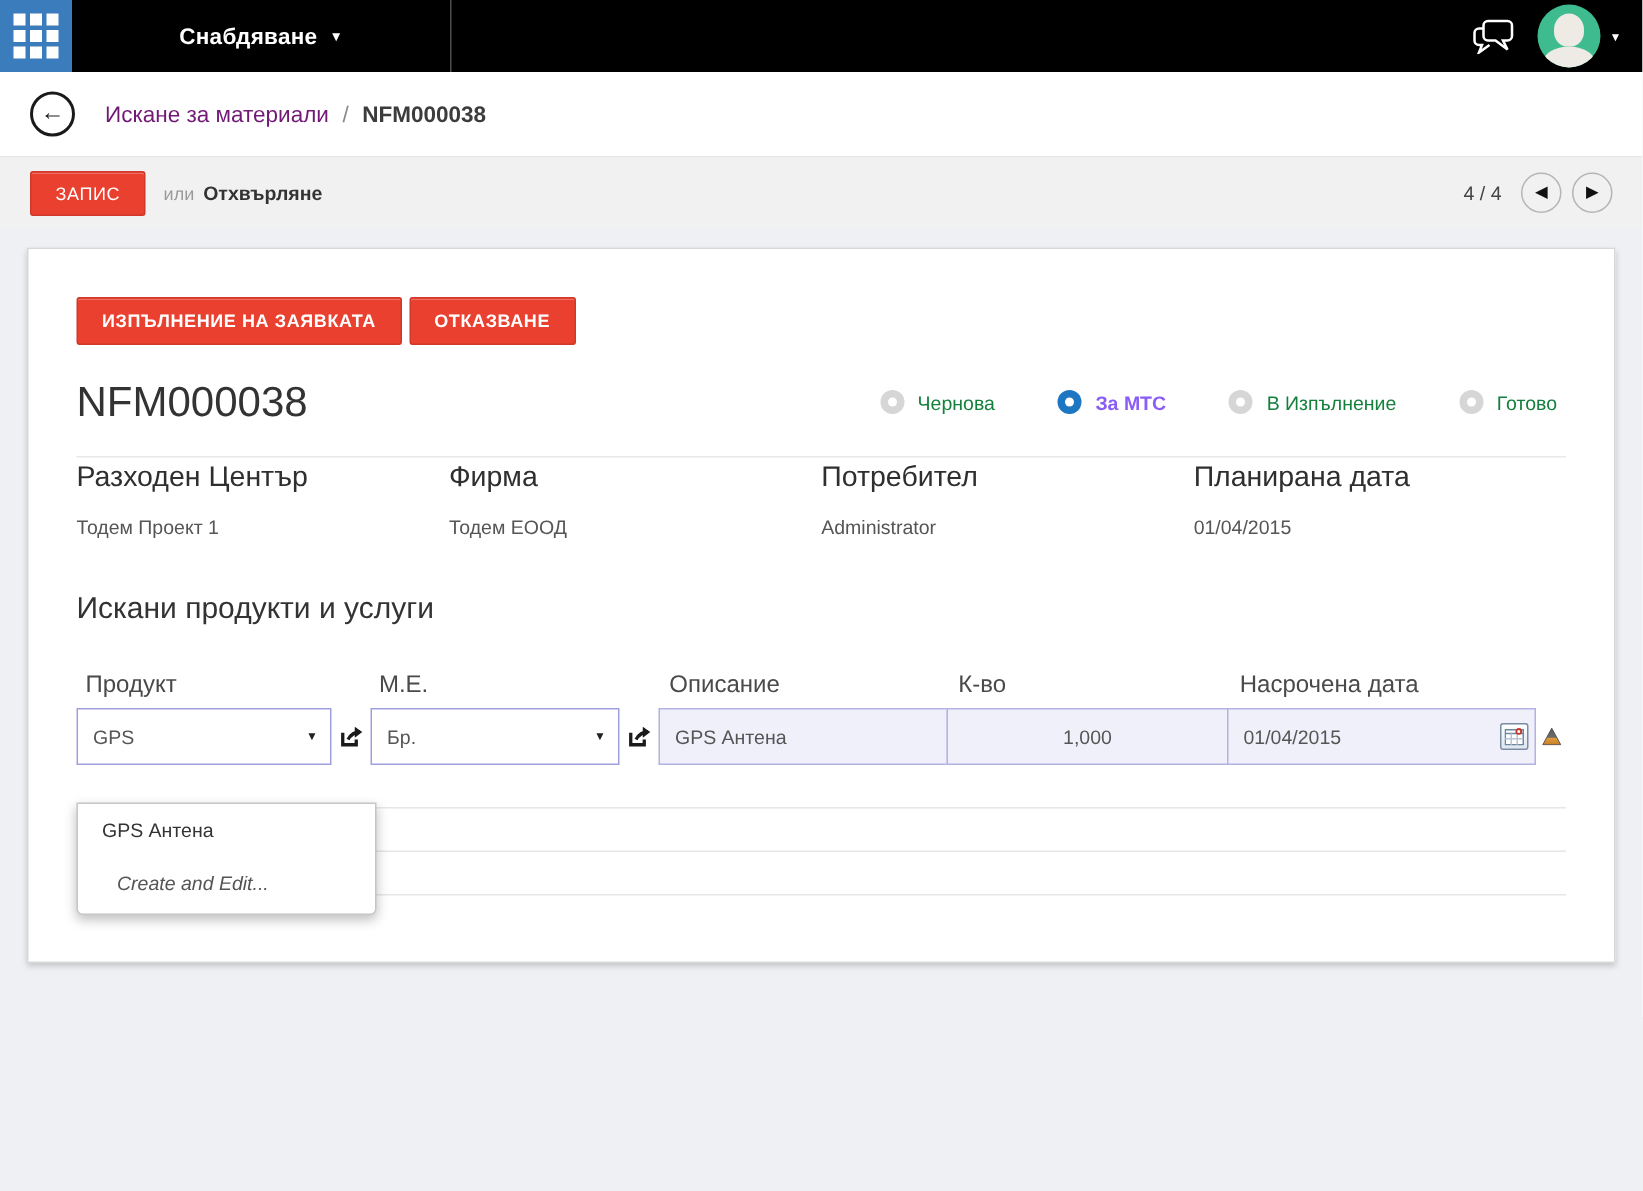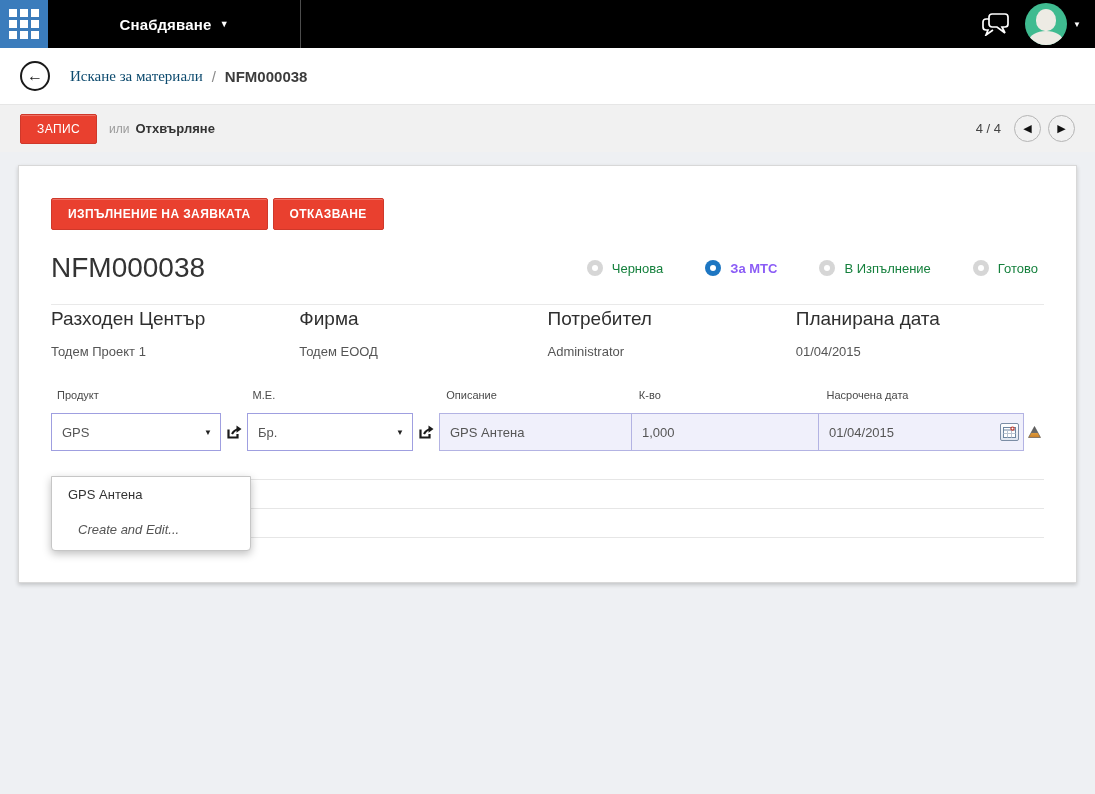--- a/index.html
+++ b/index.html
@@ -26,21 +26,21 @@
   .avatar { width:42px; height:42px; border-radius:50%; background:#3fbb90; position:relative; overflow:hidden; }
   .avatar .head { position:absolute; left:11px; top:6px; width:20px; height:22px; border-radius:50% 50% 45% 45%; background:#edebe4; }
   .avatar .shoulders { position:absolute; left:4px; top:28px; width:34px; height:20px; border-radius:50% 50% 0 0; background:#edebe4; }
   .avatar-caret { color:#fff; font-size:8px; }
 
   
   .crumbbar { height:57px; background:#fff; display:flex; align-items:center; padding:0 20px; border-bottom:1px solid #e6e6e6; }
   .back-btn { width:30px; height:30px; border:2px solid #1a1a1a; border-radius:50%; background:#fff; display:flex; align-items:center; justify-content:center; cursor:pointer; }
   .back-arrow { font-size:16px; color:#1a1a1a; line-height:1; margin-top:-1px; }
   .crumbs { margin-left:20px; font-size:15px; display:flex; align-items:center; gap:9px; }
-  .crumb-parent { color:#0c4a6e; cursor:pointer;font-family:Liberation Serif, serif; }
+  .crumb-parent { color:#701a75; cursor:pointer; }
   .crumb-sep { color:#8a8a8a; }
   .crumb-current { color:#3c3c3c; font-weight:700; }
 
   
   .toolbar { height:47px; background:#f1f1f1; display:flex; align-items:center; padding:0 20px; }
   .btn-red { background:#e9402f; color:#fff; border:1px solid #cf382a; border-radius:2px; font-family:"Liberation Sans",sans-serif;
              font-size:12px; font-weight:400; letter-spacing:.4px; padding:0 16px; height:30px; cursor:pointer;
              box-shadow:inset 0 1px 0 rgba(255,255,255,.25); }
   .or-label { color:#9a9a9a; font-size:12px; margin-left:12px; }
   .discard-label { color:#333; font-size:13px; font-weight:700; margin-left:6px; cursor:pointer; }
@@ -71,32 +71,32 @@
 
   .field-grid { display:grid; grid-template-columns:repeat(4,1fr); margin-top:3px; }
   .field-label { font-size:19px; color:#2f2f2f; font-weight:400; }
   .field-value { font-size:13px; color:#555; margin-top:14px; }
 
   .section-title { margin-top:36px; font-size:20px; font-weight:400; color:#333; }
 
   
   .list { margin-top:30px; position:relative; }
   .list-header { display:flex; height:24px; align-items:flex-start; }
-  .list-header .hcell { font-size:11px; color:#4a4a4a; }
+  .list-header .hcell { font-size:16px; color:#4a4a4a; }
   .w-product{width:170px;} .w-icon{width:26px;} .w-uom{width:166px;} .w-desc{width:193px;} .w-qty{width:188px;} .w-date{width:206px;} .w-warn{width:20px;}
   .pl6{padding-left:6px;} .pl8{padding-left:8px;}
 
   .edit-row { display:flex; align-items:stretch; height:38px; position:relative; }
   .sel-box { height:38px; border:1px solid #9f9fe0; background:#fff; display:flex; align-items:center;
              padding:0 22px 0 10px; position:relative; font-size:13px; color:#555; cursor:pointer; }
   .sel-caret { position:absolute; right:8px; top:50%; transform:translateY(-50%); font-size:8px; color:#222; }
   .open-cell { display:flex; align-items:center; justify-content:center; cursor:pointer; }
   .fld { height:38px; border:1px solid #b3b3e3; background:#f0f0fb; font-family:"Liberation Sans",sans-serif;
          font-size:13px; color:#555; padding:0 10px; outline:none; }
-  .fld.right { text-align:left; }
+  .fld.right { text-align:center; }
   .ml-1 { margin-left:-1px; }
   .date-cell { position:relative; }
   .date-cell .fld { width:100%; padding-right:30px; }
   .cal-btn { position:absolute; right:5px; top:50%; transform:translateY(-50%); width:19px; height:18px;
              border:1px solid #7b8da5; border-radius:2px; background:linear-gradient(#ffffff,#dfe6f0);
              display:flex; align-items:center; justify-content:center; cursor:pointer; padding:0; }
   .warn-cell { display:flex; align-items:center; justify-content:center; }
 
   .m2o-dropdown { position:absolute; left:0; top:63px; width:200px; background:#fff; border:1px solid #c6c6c6;
                   border-radius:0 0 4px 4px; box-shadow:0 3px 8px rgba(0,0,0,.25); z-index:10; }
@@ -213,20 +213,21 @@
     <div>
       <div class="field-label">Потребител</div>
       <div class="field-value">Administrator</div>
     </div>
     <div>
       <div class="field-label">Планирана дата</div>
       <div class="field-value">01/04/2015</div>
     </div>
   </div>
 
+  <div class="section-title">Искани продукти и услуги</div>
 
   <div class="list">
     <div class="list-header">
       <div class="hcell w-product pl6">Продукт</div>
       <div class="w-icon"></div>
       <div class="hcell w-uom pl6">М.Е.</div>
       <div class="w-icon"></div>
       <div class="hcell w-desc pl8">Описание</div>
       <div class="hcell w-qty pl8">К-во</div>
       <div class="hcell w-date pl8">Насрочена дата</div>

